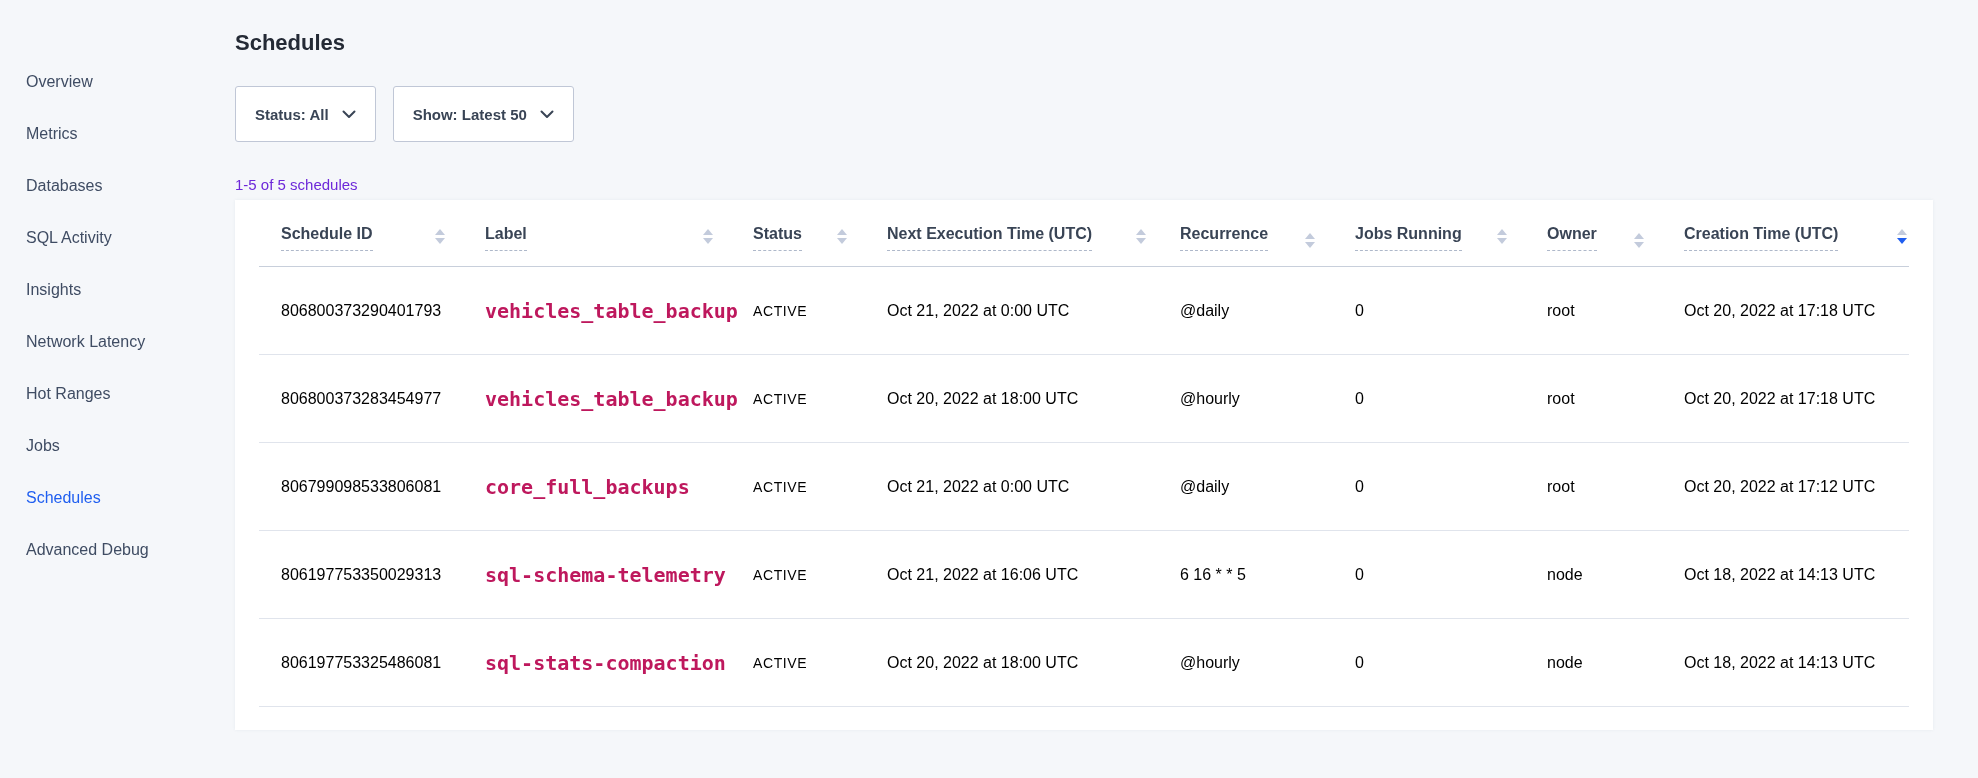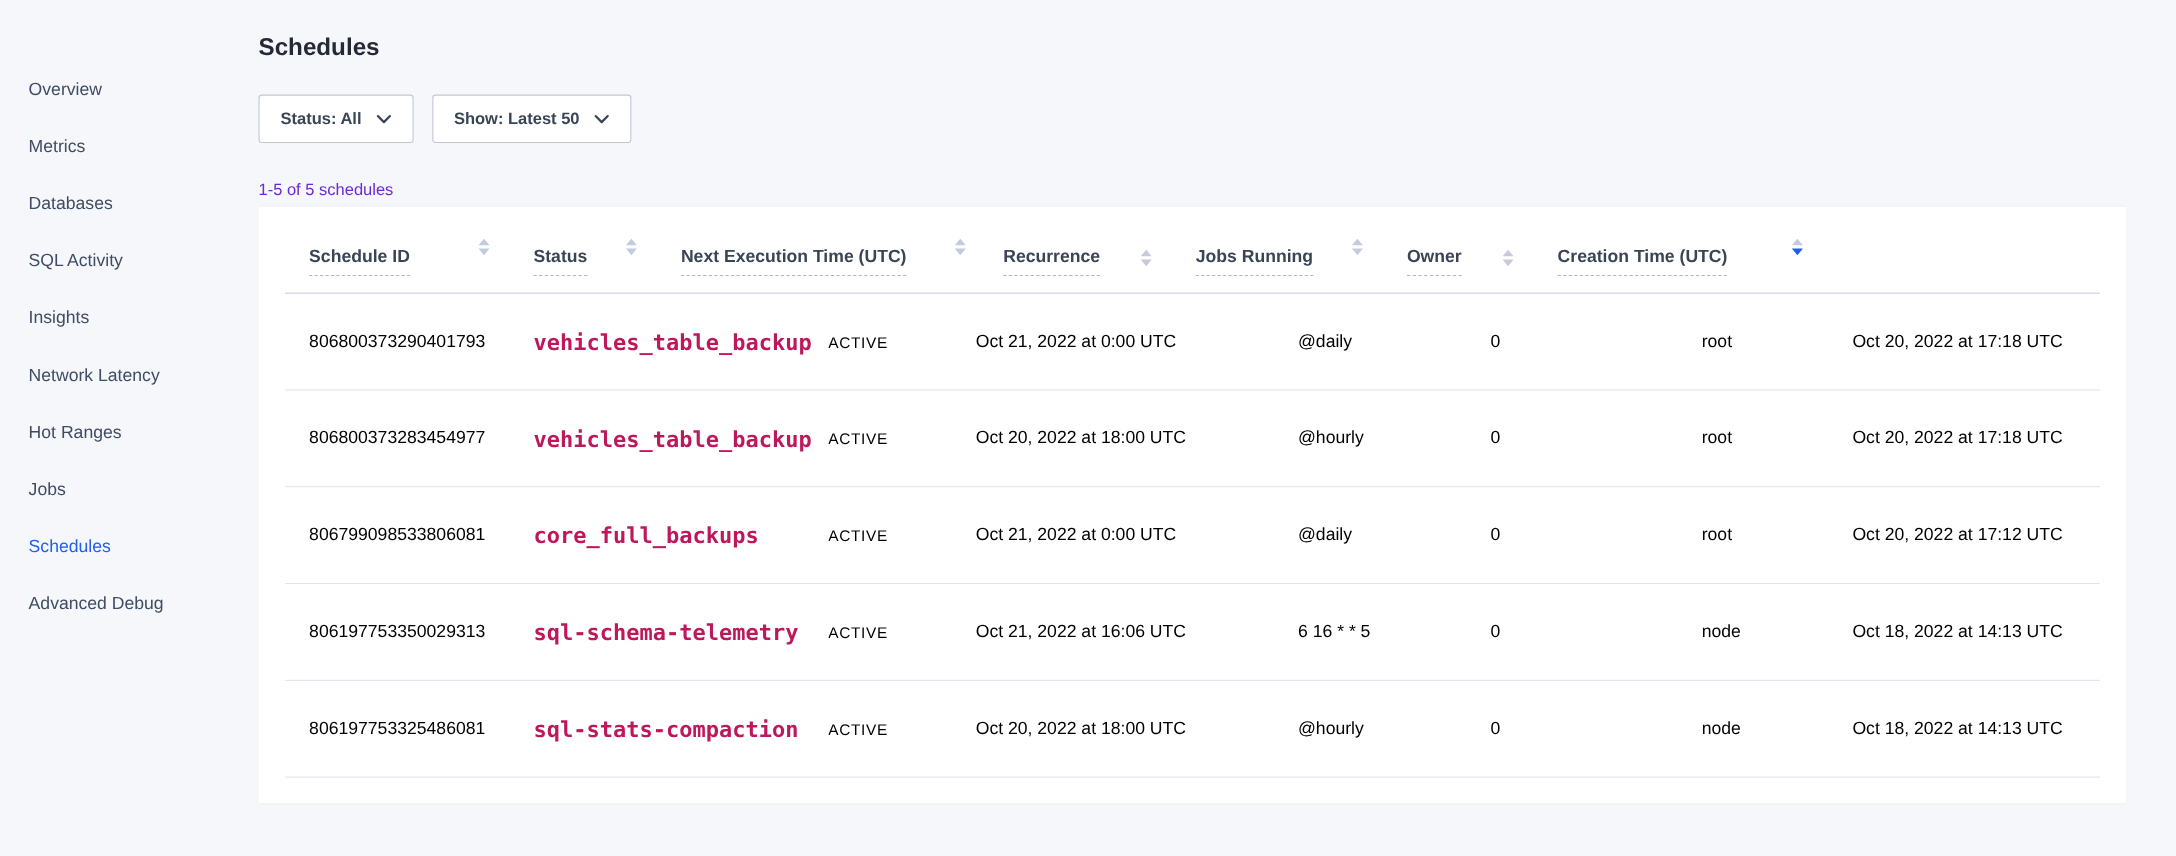--- a/index.html
+++ b/index.html
@@ -23,21 +23,21 @@
     white-space: nowrap;
   }
   .sidebar li.active { color: #1f5ef0; }
 
   
   .main { margin-left: 233px; padding: 30px 47px 0 2px; }
   .page-title { font-size: 22px; font-weight: 700; color: #242a35; line-height: 26px; }
 
   .filters { margin-top: 30px; display: flex; gap: 17px; }
   .dropdown-btn {
-    height: 44px;
+    height: 56px;
     background: #ffffff;
     border: 1px solid #c0c7d6;
     border-radius: 3px;
     display: inline-flex;
     align-items: center;
     gap: 13px;
     padding: 0 19px;
     font-family: "Liberation Sans", sans-serif;
     font-size: 15px;
     font-weight: 700;
@@ -65,21 +65,20 @@
     cursor: pointer;
   }
   .th.c7 { padding-right: 2px; text-align: center; }
   .th-label {
     font-size: 16px;
     font-weight: 700;
     color: #394455;
     border-bottom: 1px dashed #aeb8ca;
     padding-bottom: 7px;
     white-space: nowrap;
-    margin-top: 12px;
   }
   .sort { display: inline-flex; flex-direction: column; margin-top: 4px; }
   .sort .up {
     width: 0; height: 0;
     border-left: 5px solid transparent; border-right: 5px solid transparent;
     border-bottom: 6px solid #c3cbdc;
     margin-bottom: 3px;
   }
   .sort .dn {
     width: 0; height: 0;
@@ -156,20 +155,27 @@
   <section class="card">
 
     <div class="thead">
       <div class="th c0">
         <span class="th-label">Schedule ID</span>
         <span class="sort">
             <i class="up"></i>
             <i class="dn"></i>
           </span>
       </div>
+      <div class="th c1">
+        <span class="th-label">Label</span>
+        <span class="sort">
+            <i class="up"></i>
+            <i class="dn"></i>
+          </span>
+      </div>
       <div class="th c2">
         <span class="th-label">Status</span>
         <span class="sort">
             <i class="up"></i>
             <i class="dn"></i>
           </span>
       </div>
       <div class="th c3">
         <span class="th-label">Next Execution Time (UTC)</span>
         <span class="sort">

